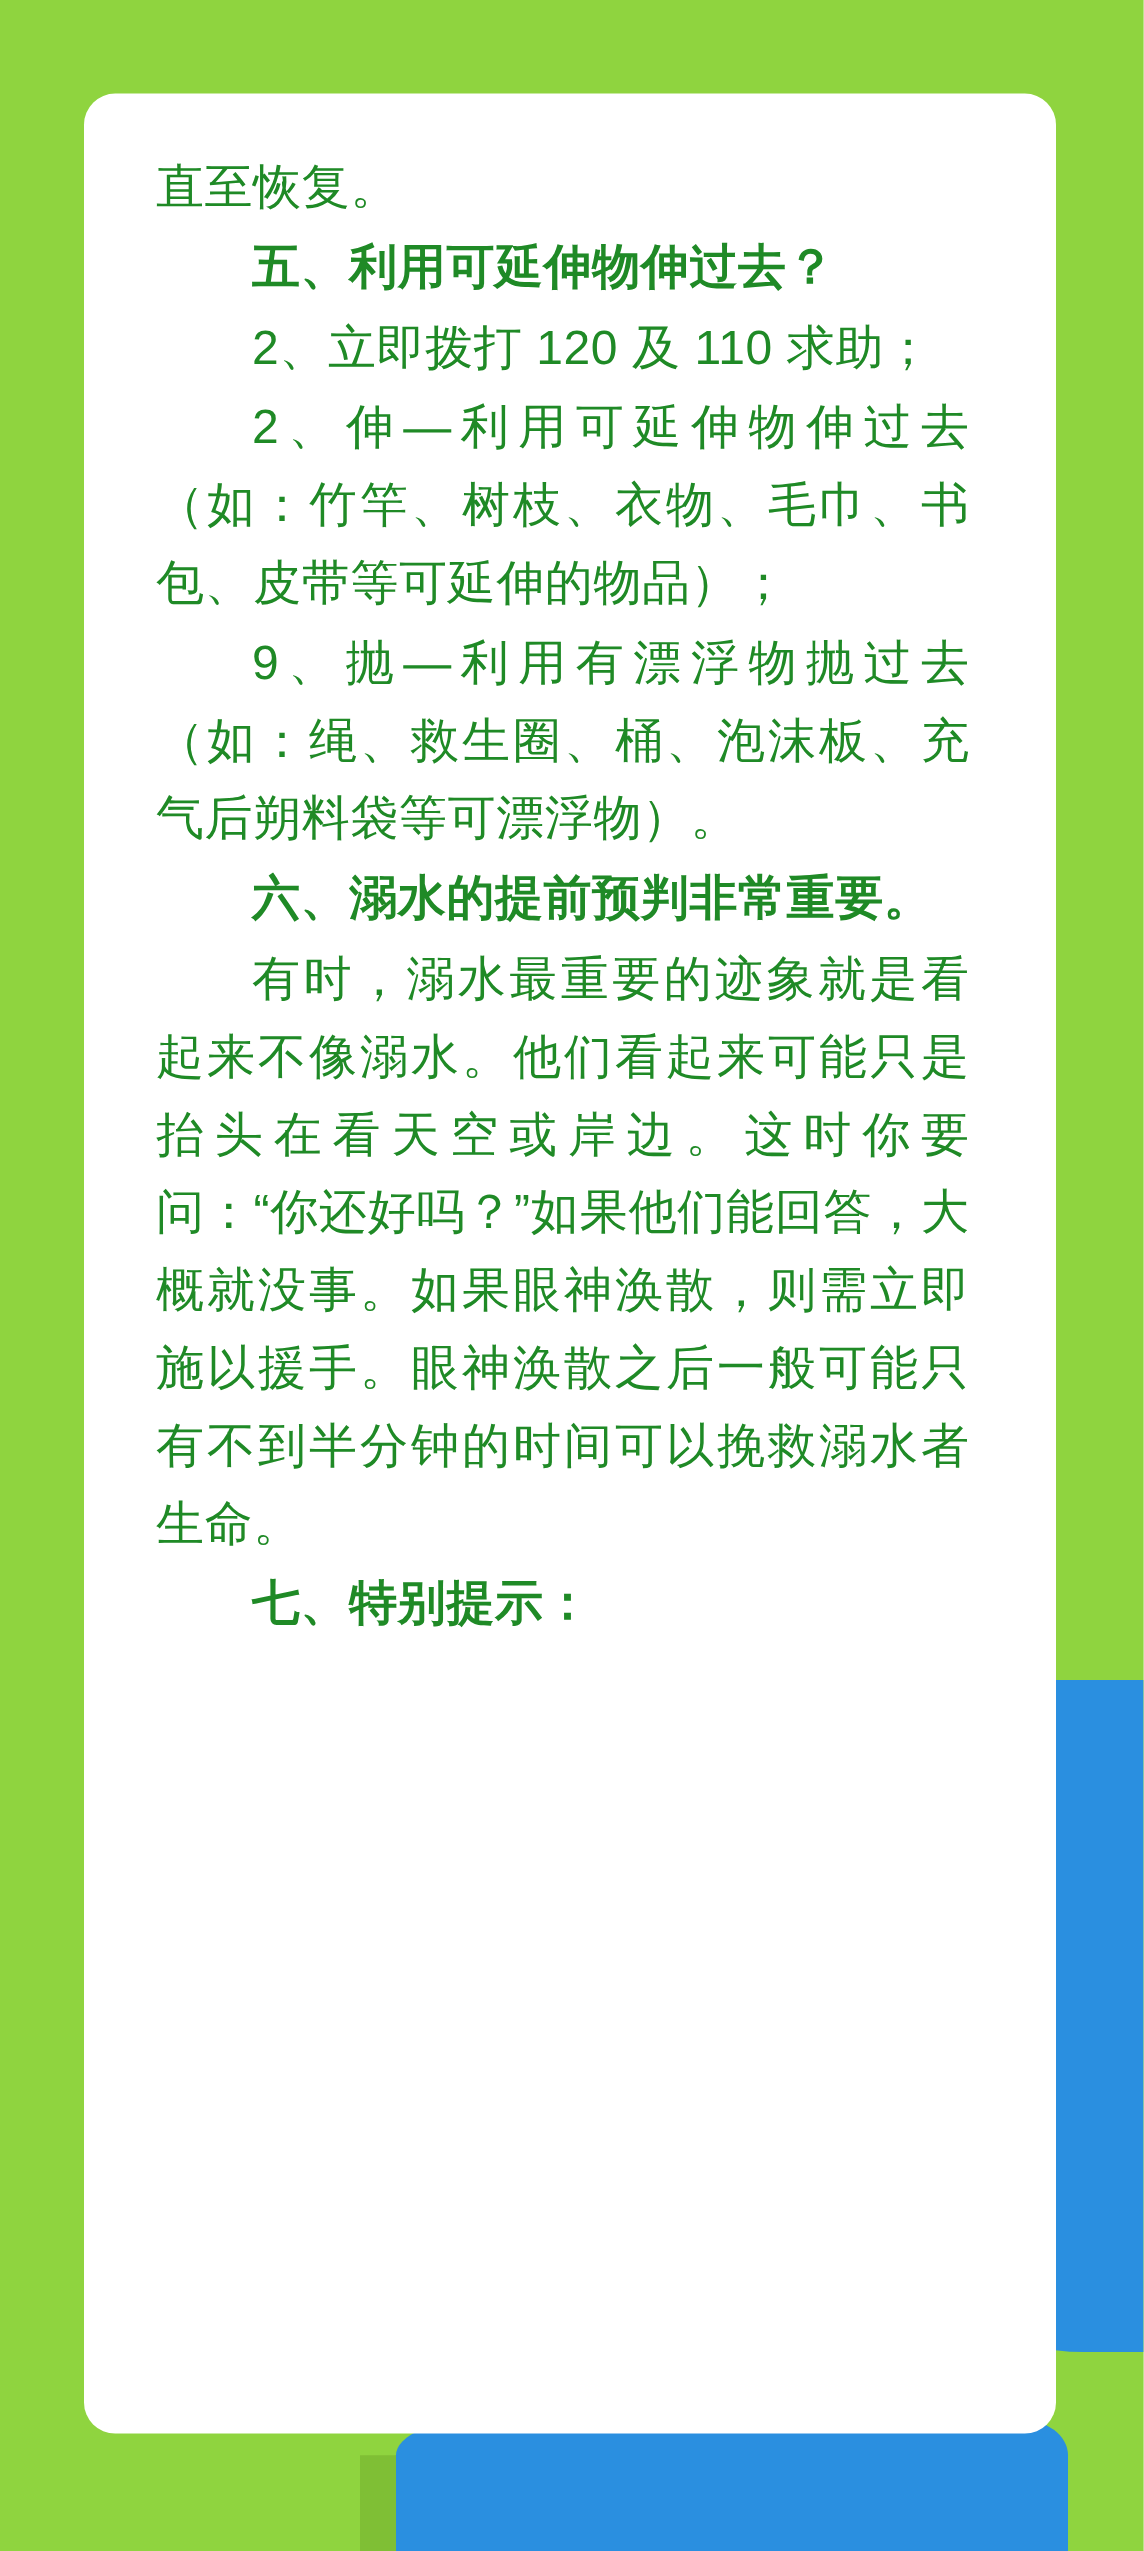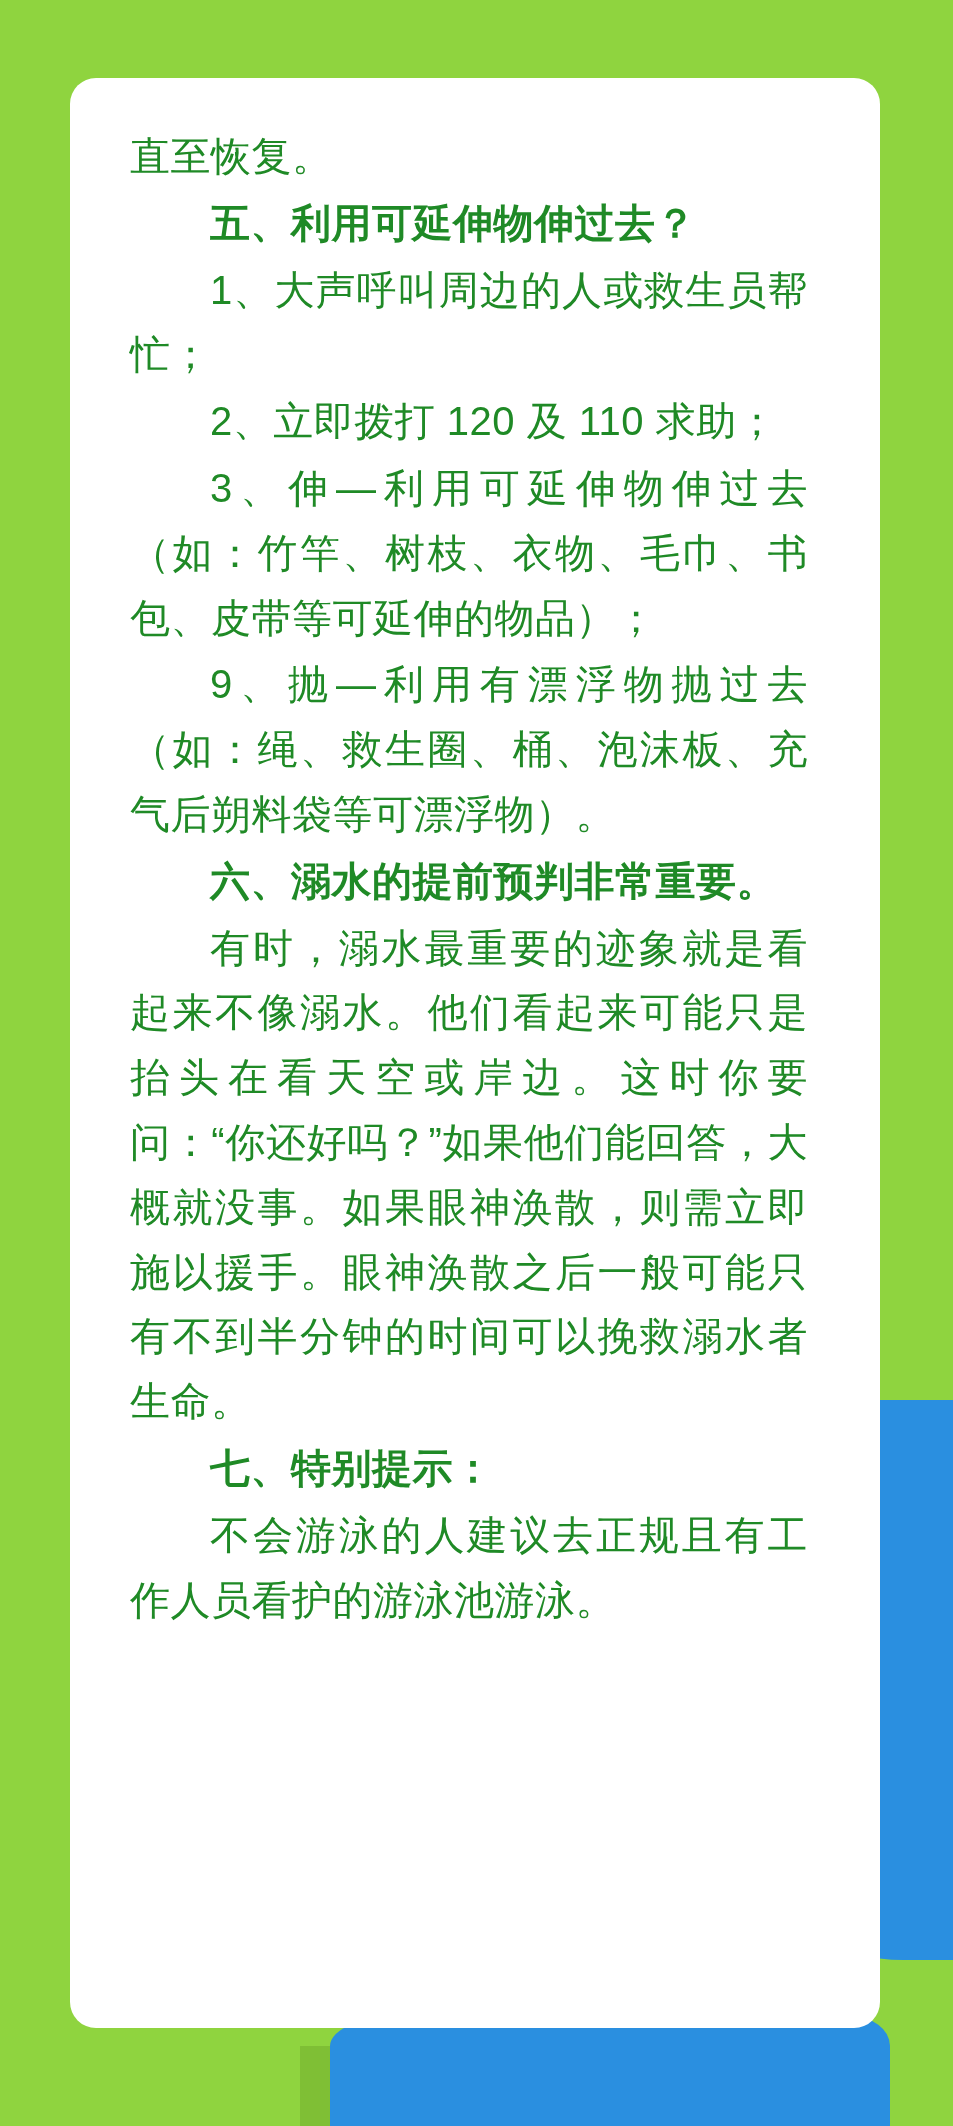--- a/index.html
+++ b/index.html
@@ -85,22 +85,20 @@
 <body>
 
 <div class="bg-blue-right"></div>
 <div class="bg-green-bottom"></div>
 <div class="bg-blue-bottom"></div>
 
 <div class="card">
   <div class="doc-body">
     <p>直至恢复。</p>
     <p class="heading">五、利用可延伸物伸过去？</p>
-    <p class="indent">1、大声呼叫周边的人或救生员帮忙；</p>
     <p class="indent">2、立即拨打 120 及 110 求助；</p>
-    <p class="indent">3、伸—利用可延伸物伸过去（如：竹竿、树枝、衣物、毛巾、书包、皮带等可延伸的物品）；</p>
+    <p class="indent">2、伸—利用可延伸物伸过去（如：竹竿、树枝、衣物、毛巾、书包、皮带等可延伸的物品）；</p>
     <p class="indent">9、抛—利用有漂浮物抛过去（如：绳、救生圈、桶、泡沫板、充气后朔料袋等可漂浮物）。</p>
     <p class="heading">六、溺水的提前预判非常重要。</p>
     <p class="indent">有时，溺水最重要的迹象就是看起来不像溺水。他们看起来可能只是抬头在看天空或岸边。这时你要问：“你还好吗？”如果他们能回答，大概就没事。如果眼神涣散，则需立即施以援手。眼神涣散之后一般可能只有不到半分钟的时间可以挽救溺水者生命。</p>
     <p class="heading">七、特别提示：</p>
-    <p class="indent">不会游泳的人建议去正规且有工作人员看护的游泳池游泳。</p>
   </div>
 </div>
 
 </body></html>

